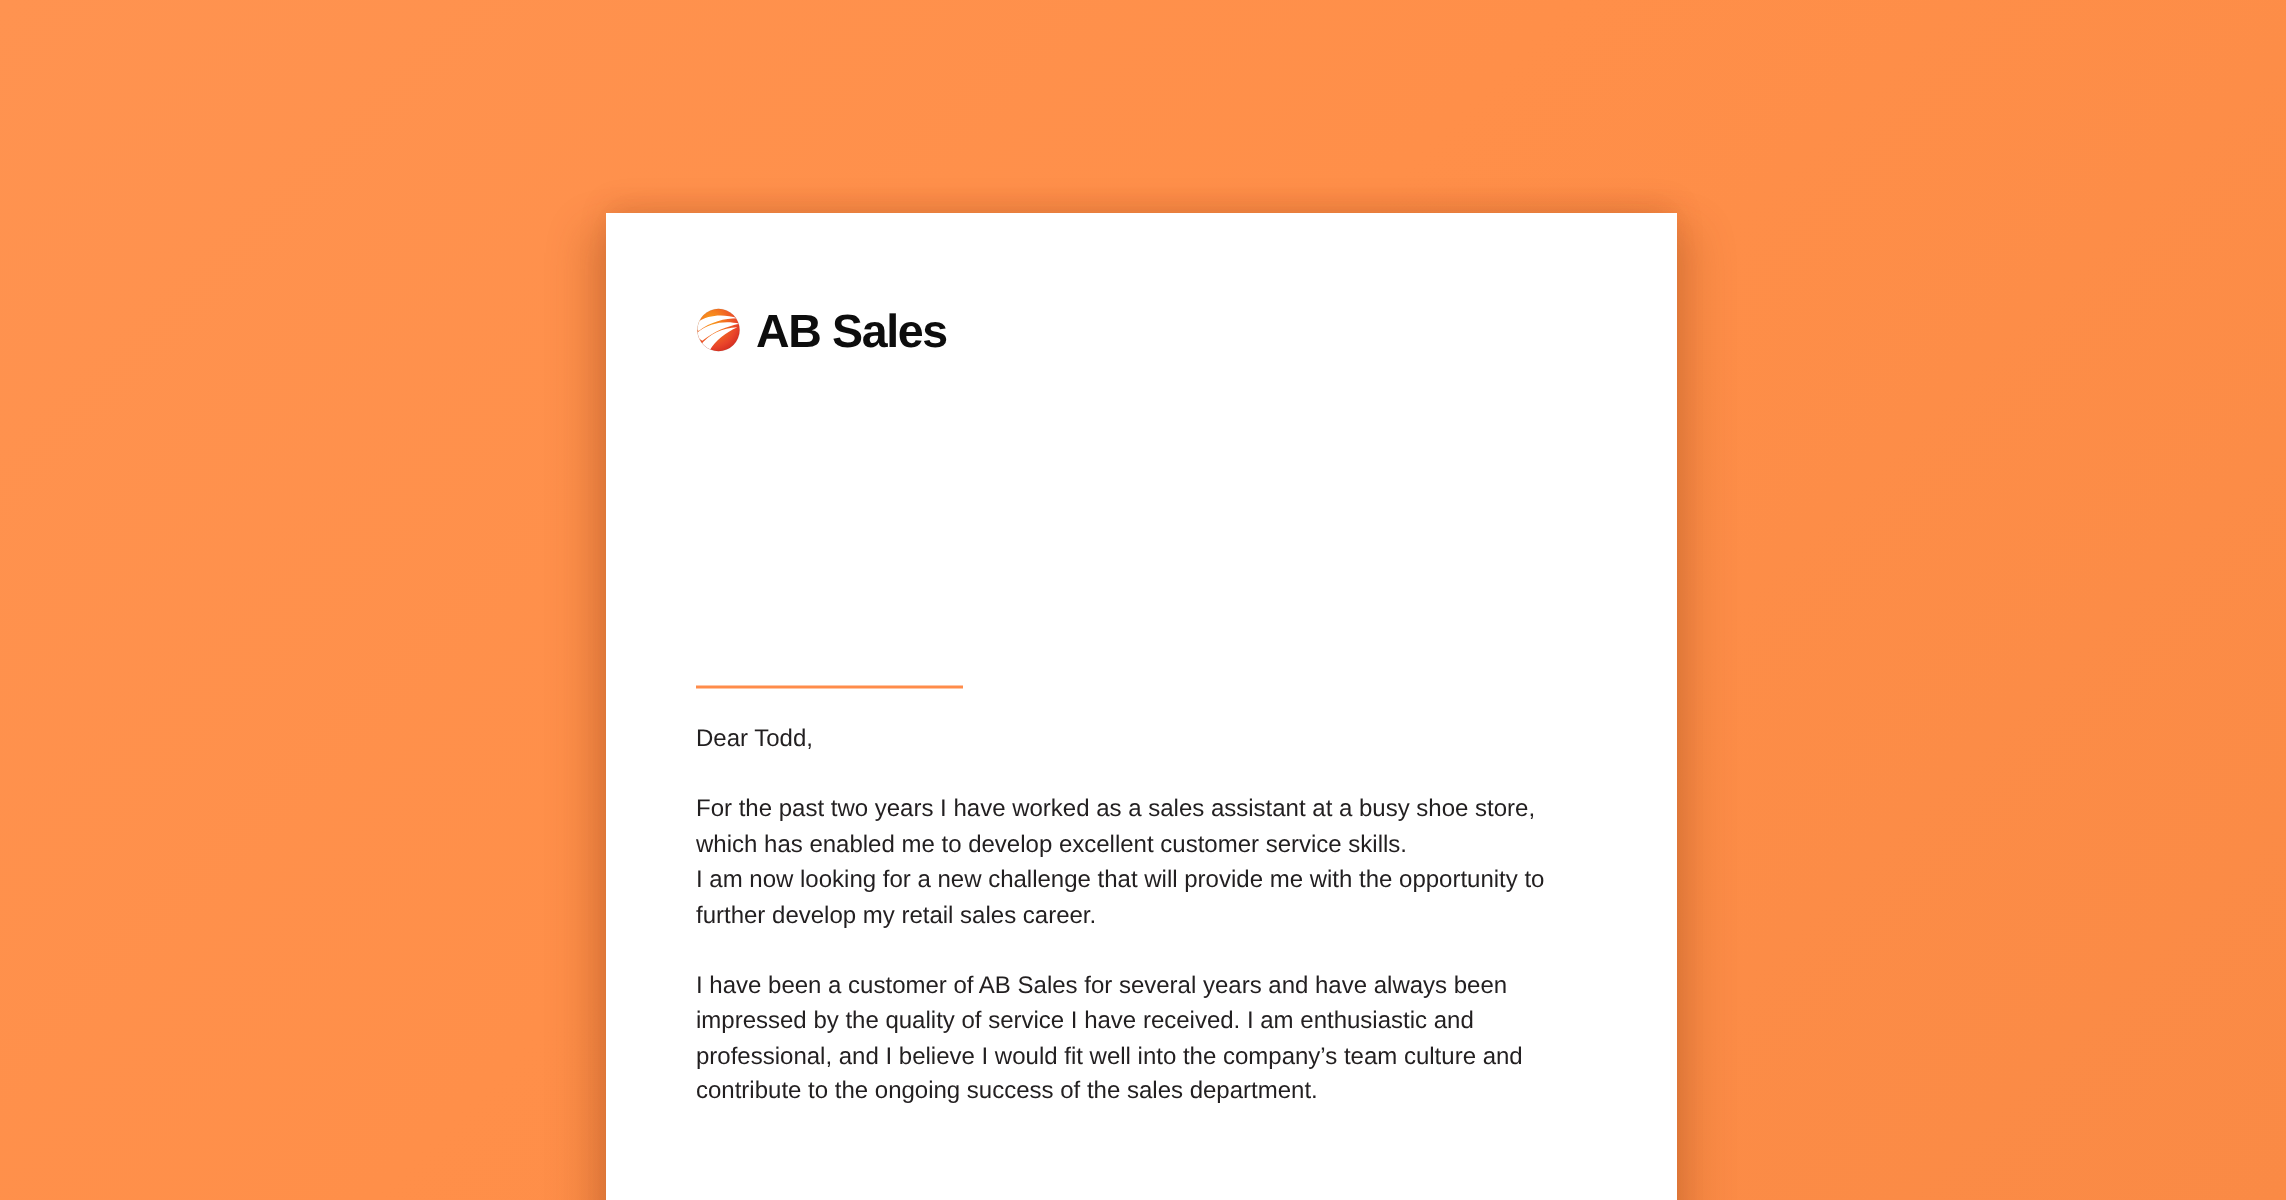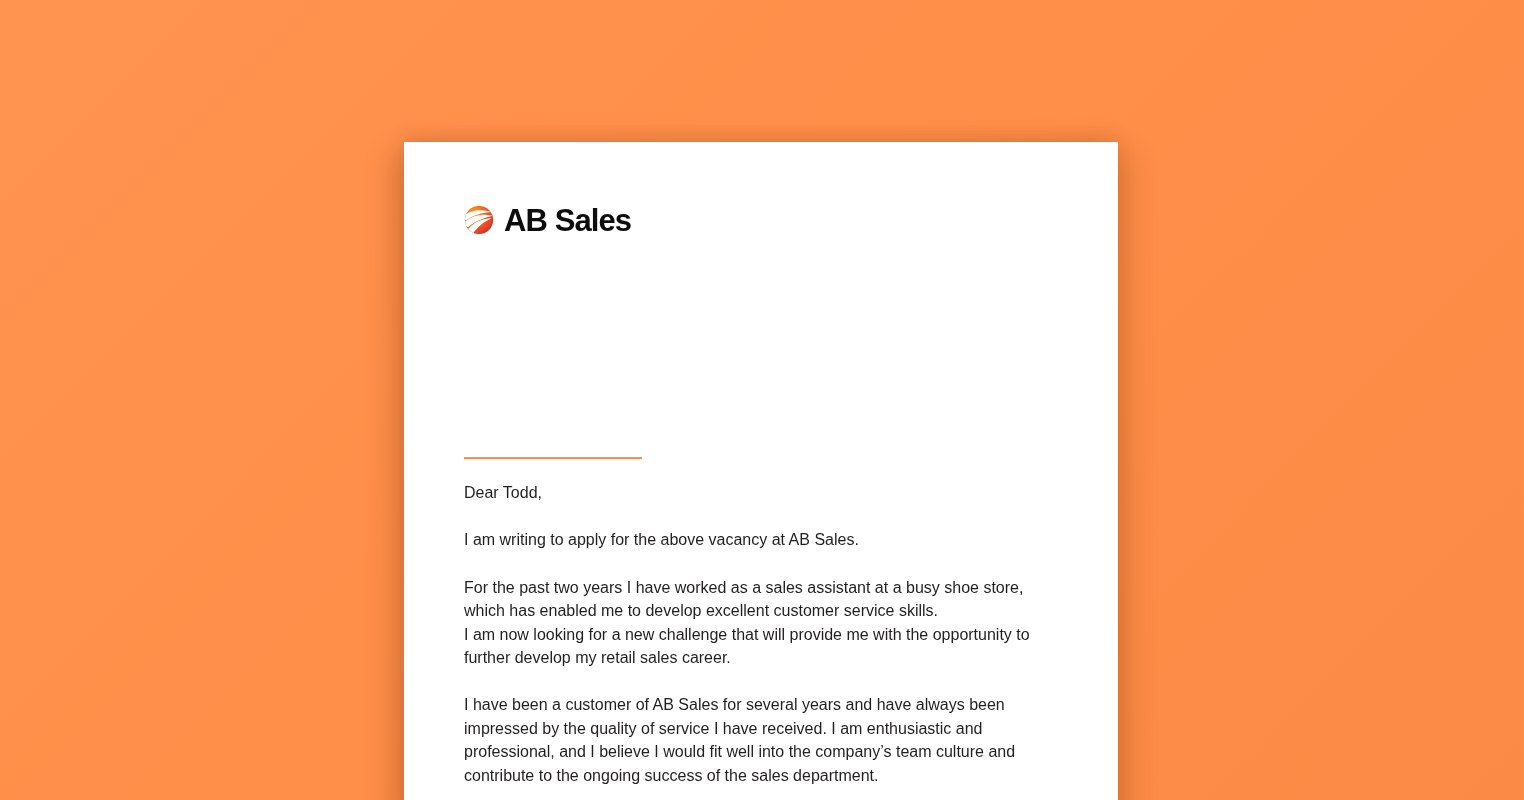--- a/index.html
+++ b/index.html
@@ -122,21 +122,20 @@
         </g>
         <circle cx="50" cy="50" r="47" fill="none" stroke="rgba(0,0,0,0.08)" stroke-width="2"></circle>
       </svg>
       <span id="logo-wordmark">AB Sales</span>
     </div>
 
     <div id="divider"></div>
 
     <div id="letter-body">
       <p class="para salutation">Dear Todd,</p>
-      <p class="para">I am writing to apply for the above vacancy at AB Sales.</p>
       <p class="para">For the past two years I have worked as a sales assistant at a busy shoe store, which has enabled me to develop excellent customer service skills.
 I am now looking for a new challenge that will provide me with the opportunity to further develop my retail sales career.</p>
       <p class="para">I have been a customer of AB Sales for several years and have always been impressed by the quality of service I have received. I am enthusiastic and professional, and I believe I would fit well into the company’s team culture and contribute to the ongoing success of the sales department.</p>
 
     </div>
 
   </div>
 </div>
 
 </body></html>

